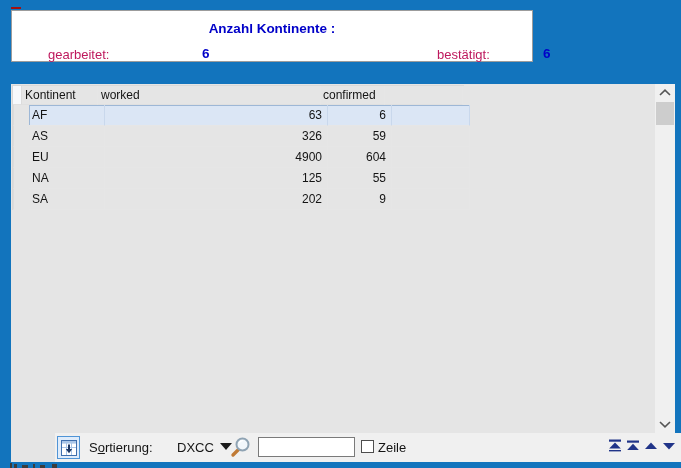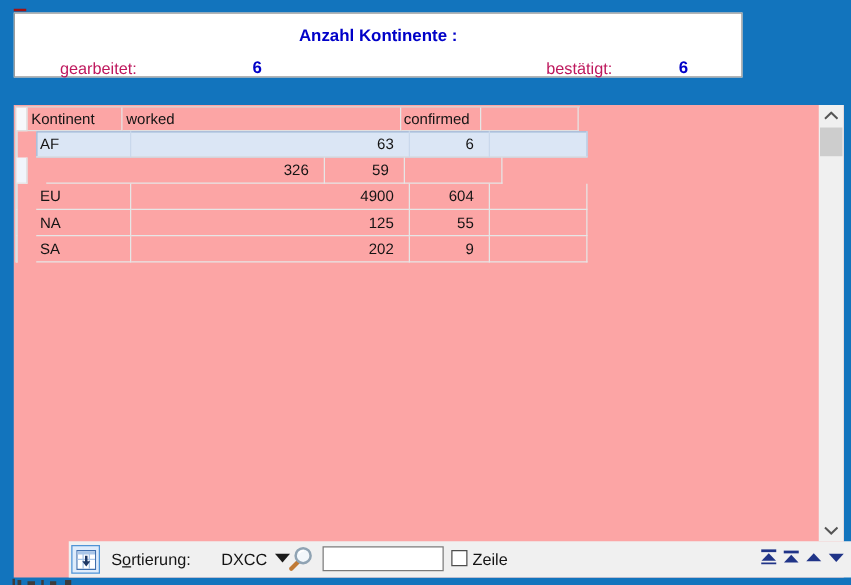--- a/index.html
+++ b/index.html
@@ -5,45 +5,45 @@
   html,body{margin:0;padding:0;}
   body{
     width:681px;height:468px;position:relative;overflow:hidden;
     background:#1274bd;
     font-family:"Liberation Sans", sans-serif;
     -webkit-font-smoothing:antialiased;
   }
   .abs{position:absolute;box-sizing:border-box;}
 
   
-  .header-panel{left:11px;top:10px;width:583px;height:52px;background:#ffffff;border:1px solid #9c9c9c;}
+  .header-panel{left:11px;top:10px;width:522px;height:52px;background:#ffffff;border:1px solid #9c9c9c;}
   .panel-title{left:0;top:10px;width:100%;text-align:center;font-size:13.5px;font-weight:bold;color:#0000c8;}
   .stat-label{top:36px;font-size:13px;color:#be185d;}
   .stat-value{top:35px;font-size:13.5px;font-weight:bold;color:#0000c8;}
   .worked-label{left:36px;}
   .worked-value{left:190px;}
   .confirmed-label{left:425px;}
   .confirmed-value{left:531px;}
 
   
-  .main{left:11px;top:84px;width:664px;height:378px;background:#fca5a5;}
+  .main{left:11px;top:84px;width:664px;height:378px;background:#e5e5e5;}
 
   
   .grid{left:1px;top:1px;width:452px;border-top:1px solid #d8d8d8;border-left:1px solid #d8d8d8;font-size:12px;color:#141414;}
   .g-row{display:flex;height:21px;}
   .g-header{height:19px;}
   .cell{box-sizing:border-box;border-right:1px solid #e6e6e6;border-bottom:1px solid #e6e6e6;display:flex;align-items:center;overflow:hidden;white-space:nowrap;}
   .g-header .cell{border-bottom:1px solid #e0e0e0;}
   .sel{width:9px;background:#f1f5fb;border-right:1px solid #dcdcdc;justify-content:center;}
   .g-header .sel{background:#f7f9fc;}
   .c-cont{width:76px;padding-left:3px;}
   .c-worked{width:223px;padding-left:3px;}
   .c-conf{width:64px;padding-left:2px;}
   .c-extra{width:78px;}
-  .num{justify-content:flex-end;padding-left:0;padding-right:12px;}
+  .num{justify-content:flex-end;padding-left:0;padding-right:5px;}
   .row-data{display:flex;margin-left:15px;}
   .row-data.selected{background:#dbe6f5;box-shadow:inset 0 0 0 1px #9db7d6;}
   .row-data.selected .cell{border-right-color:#c9d8ec;}
   .sel-arrow{font-size:9px;color:#111;line-height:1;transform:translateX(-1px);}
 
   
   .scrollbar{left:644px;top:0;width:20px;height:349px;background:#f0f0f0;}
   .sb-btn{position:absolute;left:0;width:20px;height:15px;display:flex;align-items:center;justify-content:center;}
   .sb-up{top:1px;} .sb-down{bottom:1px;}
   .sb-thumb{position:absolute;left:1px;top:18px;width:18px;height:23px;background:#cdcdcd;}
@@ -100,20 +100,21 @@
           <div class="cell c-cont">AF</div>
           <div class="cell c-worked num">63</div>
           <div class="cell c-conf num">6</div>
           <div class="cell c-extra"></div>
         </div>
       </div>
 
       <div class="g-row">
         <div class="cell sel"></div>
         <div class="row-data">
+          <div class="cell c-cont">AS</div>
           <div class="cell c-worked num">326</div>
           <div class="cell c-conf num">59</div>
           <div class="cell c-extra"></div>
         </div>
       </div>
 
       <div class="g-row">
         <div class="cell sel"></div>
         <div class="row-data">
           <div class="cell c-cont">EU</div>

